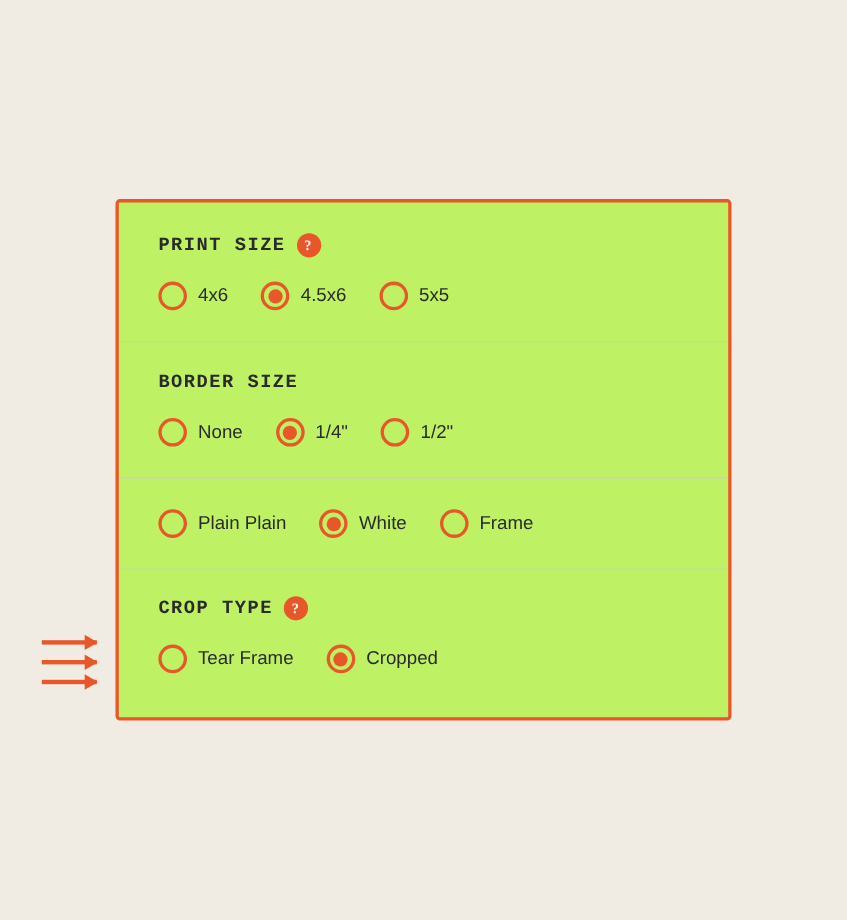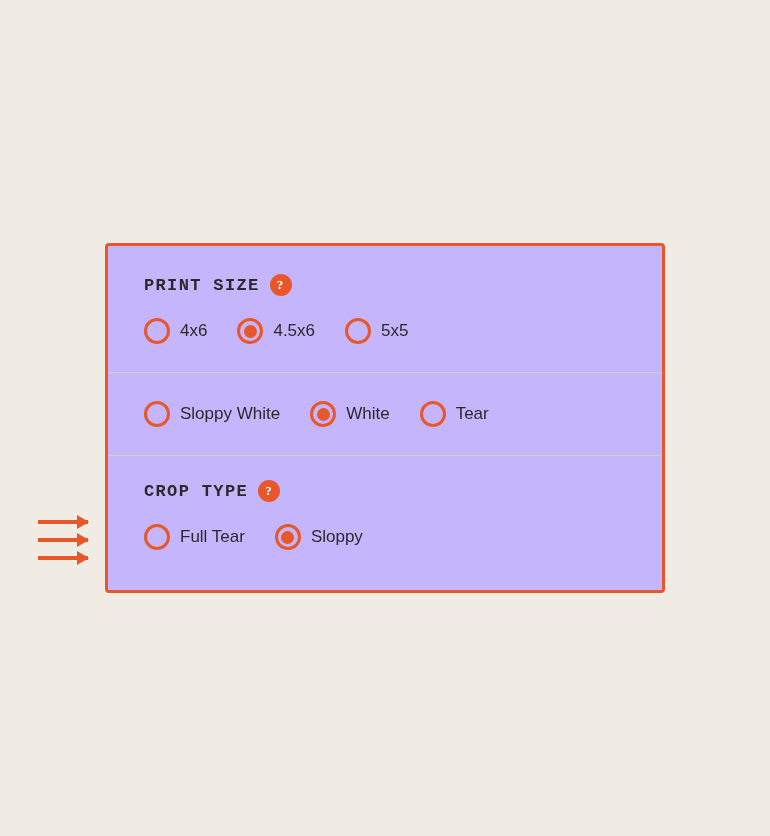--- a/index.html
+++ b/index.html
@@ -8,21 +8,21 @@
       background: #f0ece4;
       display: flex;
       justify-content: center;
       align-items: center;
       min-height: 836px;
       width: 770px;
       font-family: 'Courier New', Courier, monospace;
     }
 
     .main-card {
-      background: #c4b5fd;
+      background: #bef264;
       border: 3px solid #e8572a;
       border-radius: 4px;
       width: 560px;
       position: relative;
     }
 
     .section {
       padding: 28px 36px 28px 36px;
       border-bottom: 1.5px solid #d0cdc7;
     }
@@ -164,34 +164,53 @@
         <div class="radio-circle selected"></div>
         <span class="radio-label">4.5x6</span>
       </label>
       <label class="radio-item">
         <div class="radio-circle"></div>
         <span class="radio-label">5x5</span>
       </label>
     </div>
   </div>
 
-
   <div class="section">
-    <div class="radio-group">
-      <label class="radio-item">
-        <div class="radio-circle"></div>
-        <span class="radio-label">Sloppy White</span>
+    <div class="section-title">
+      <span>BORDER SIZE</span>
+    </div>
+    <div class="radio-group">
+      <label class="radio-item">
+        <div class="radio-circle"></div>
+        <span class="radio-label">None</span>
+      </label>
+      <label class="radio-item">
+        <div class="radio-circle selected"></div>
+        <span class="radio-label">1/4"</span>
+      </label>
+      <label class="radio-item">
+        <div class="radio-circle"></div>
+        <span class="radio-label">1/2"</span>
+      </label>
+    </div>
+  </div>
+
+  <div class="section">
+    <div class="radio-group">
+      <label class="radio-item">
+        <div class="radio-circle"></div>
+        <span class="radio-label">Plain Plain</span>
       </label>
       <label class="radio-item">
         <div class="radio-circle selected"></div>
         <span class="radio-label">White</span>
       </label>
       <label class="radio-item">
         <div class="radio-circle"></div>
-        <span class="radio-label">Tear</span>
+        <span class="radio-label">Frame</span>
       </label>
     </div>
   </div>
 
   <div class="section crop-section">
 
     <div class="arrows-container">
       <div class="arrow">
         <div class="arrow-shaft"></div>
       </div>
@@ -203,22 +222,22 @@
       </div>
     </div>
 
     <div class="section-title">
       <span>CROP TYPE</span>
       <span class="help-icon">?</span>
     </div>
     <div class="radio-group">
       <label class="radio-item">
         <div class="radio-circle"></div>
-        <span class="radio-label">Full Tear</span>
-      </label>
-      <label class="radio-item">
-        <div class="radio-circle selected"></div>
-        <span class="radio-label">Sloppy</span>
+        <span class="radio-label">Tear Frame</span>
+      </label>
+      <label class="radio-item">
+        <div class="radio-circle selected"></div>
+        <span class="radio-label">Cropped</span>
       </label>
     </div>
   </div>
 
 </div>
 
 </body></html>

